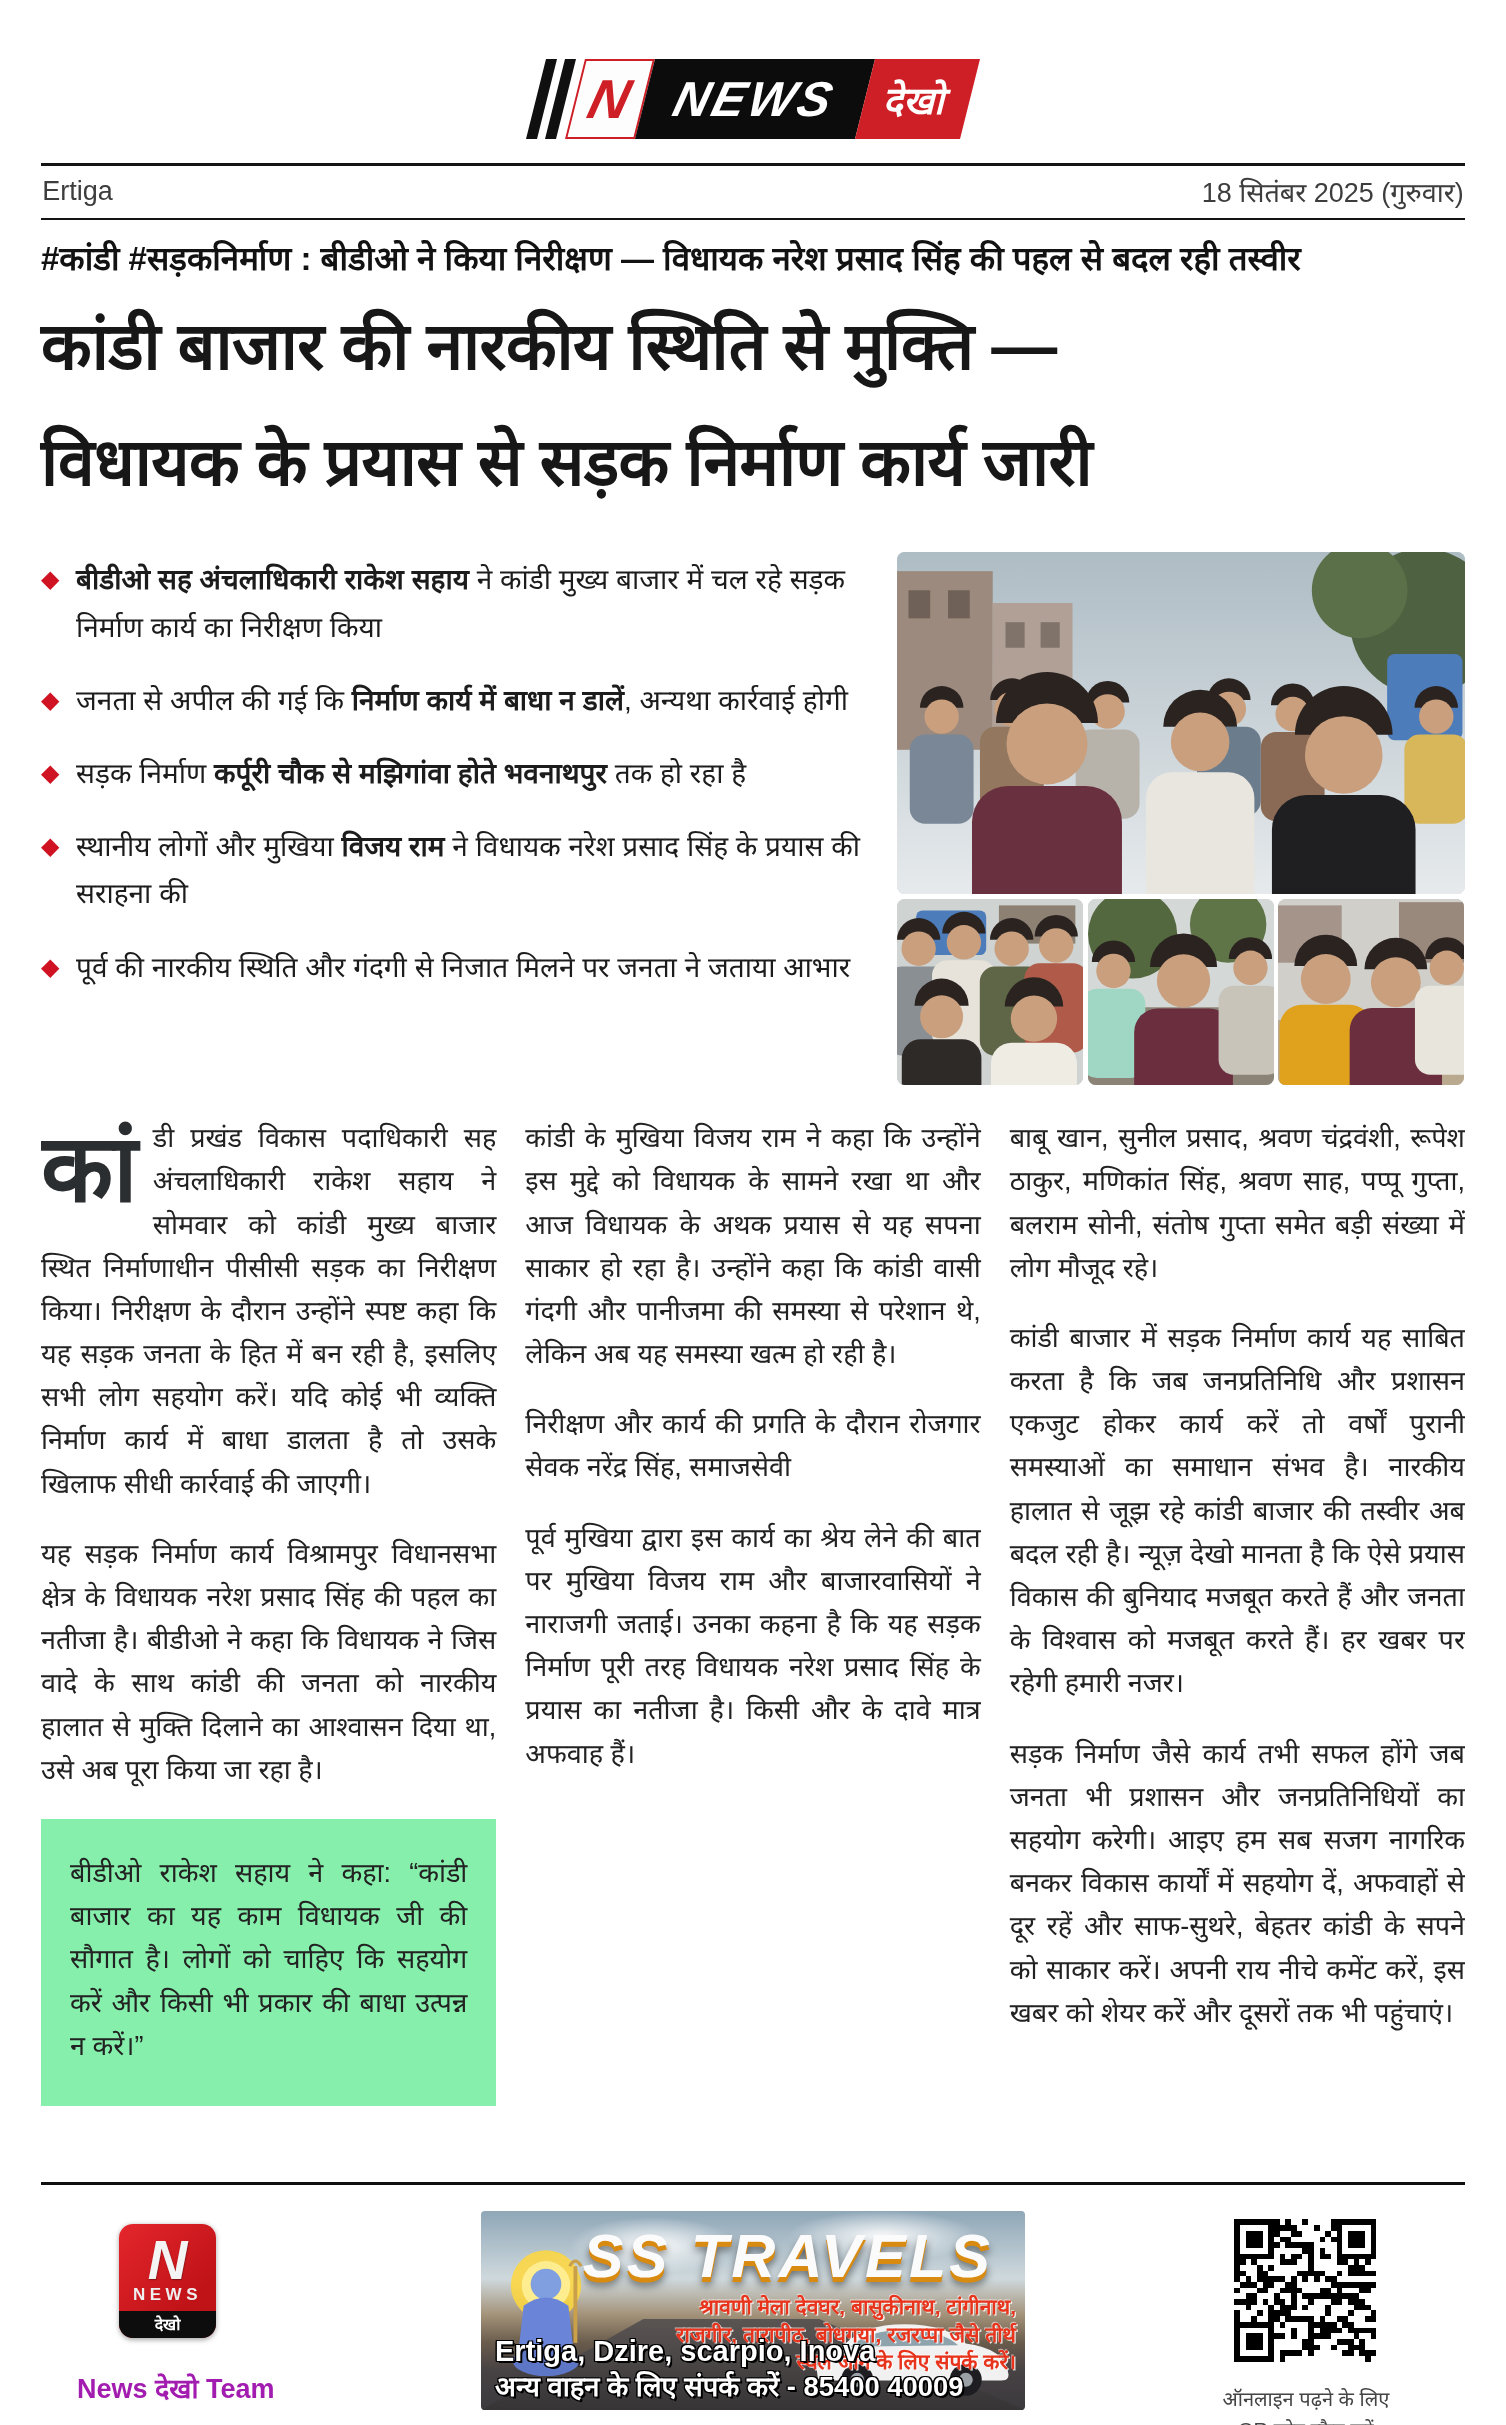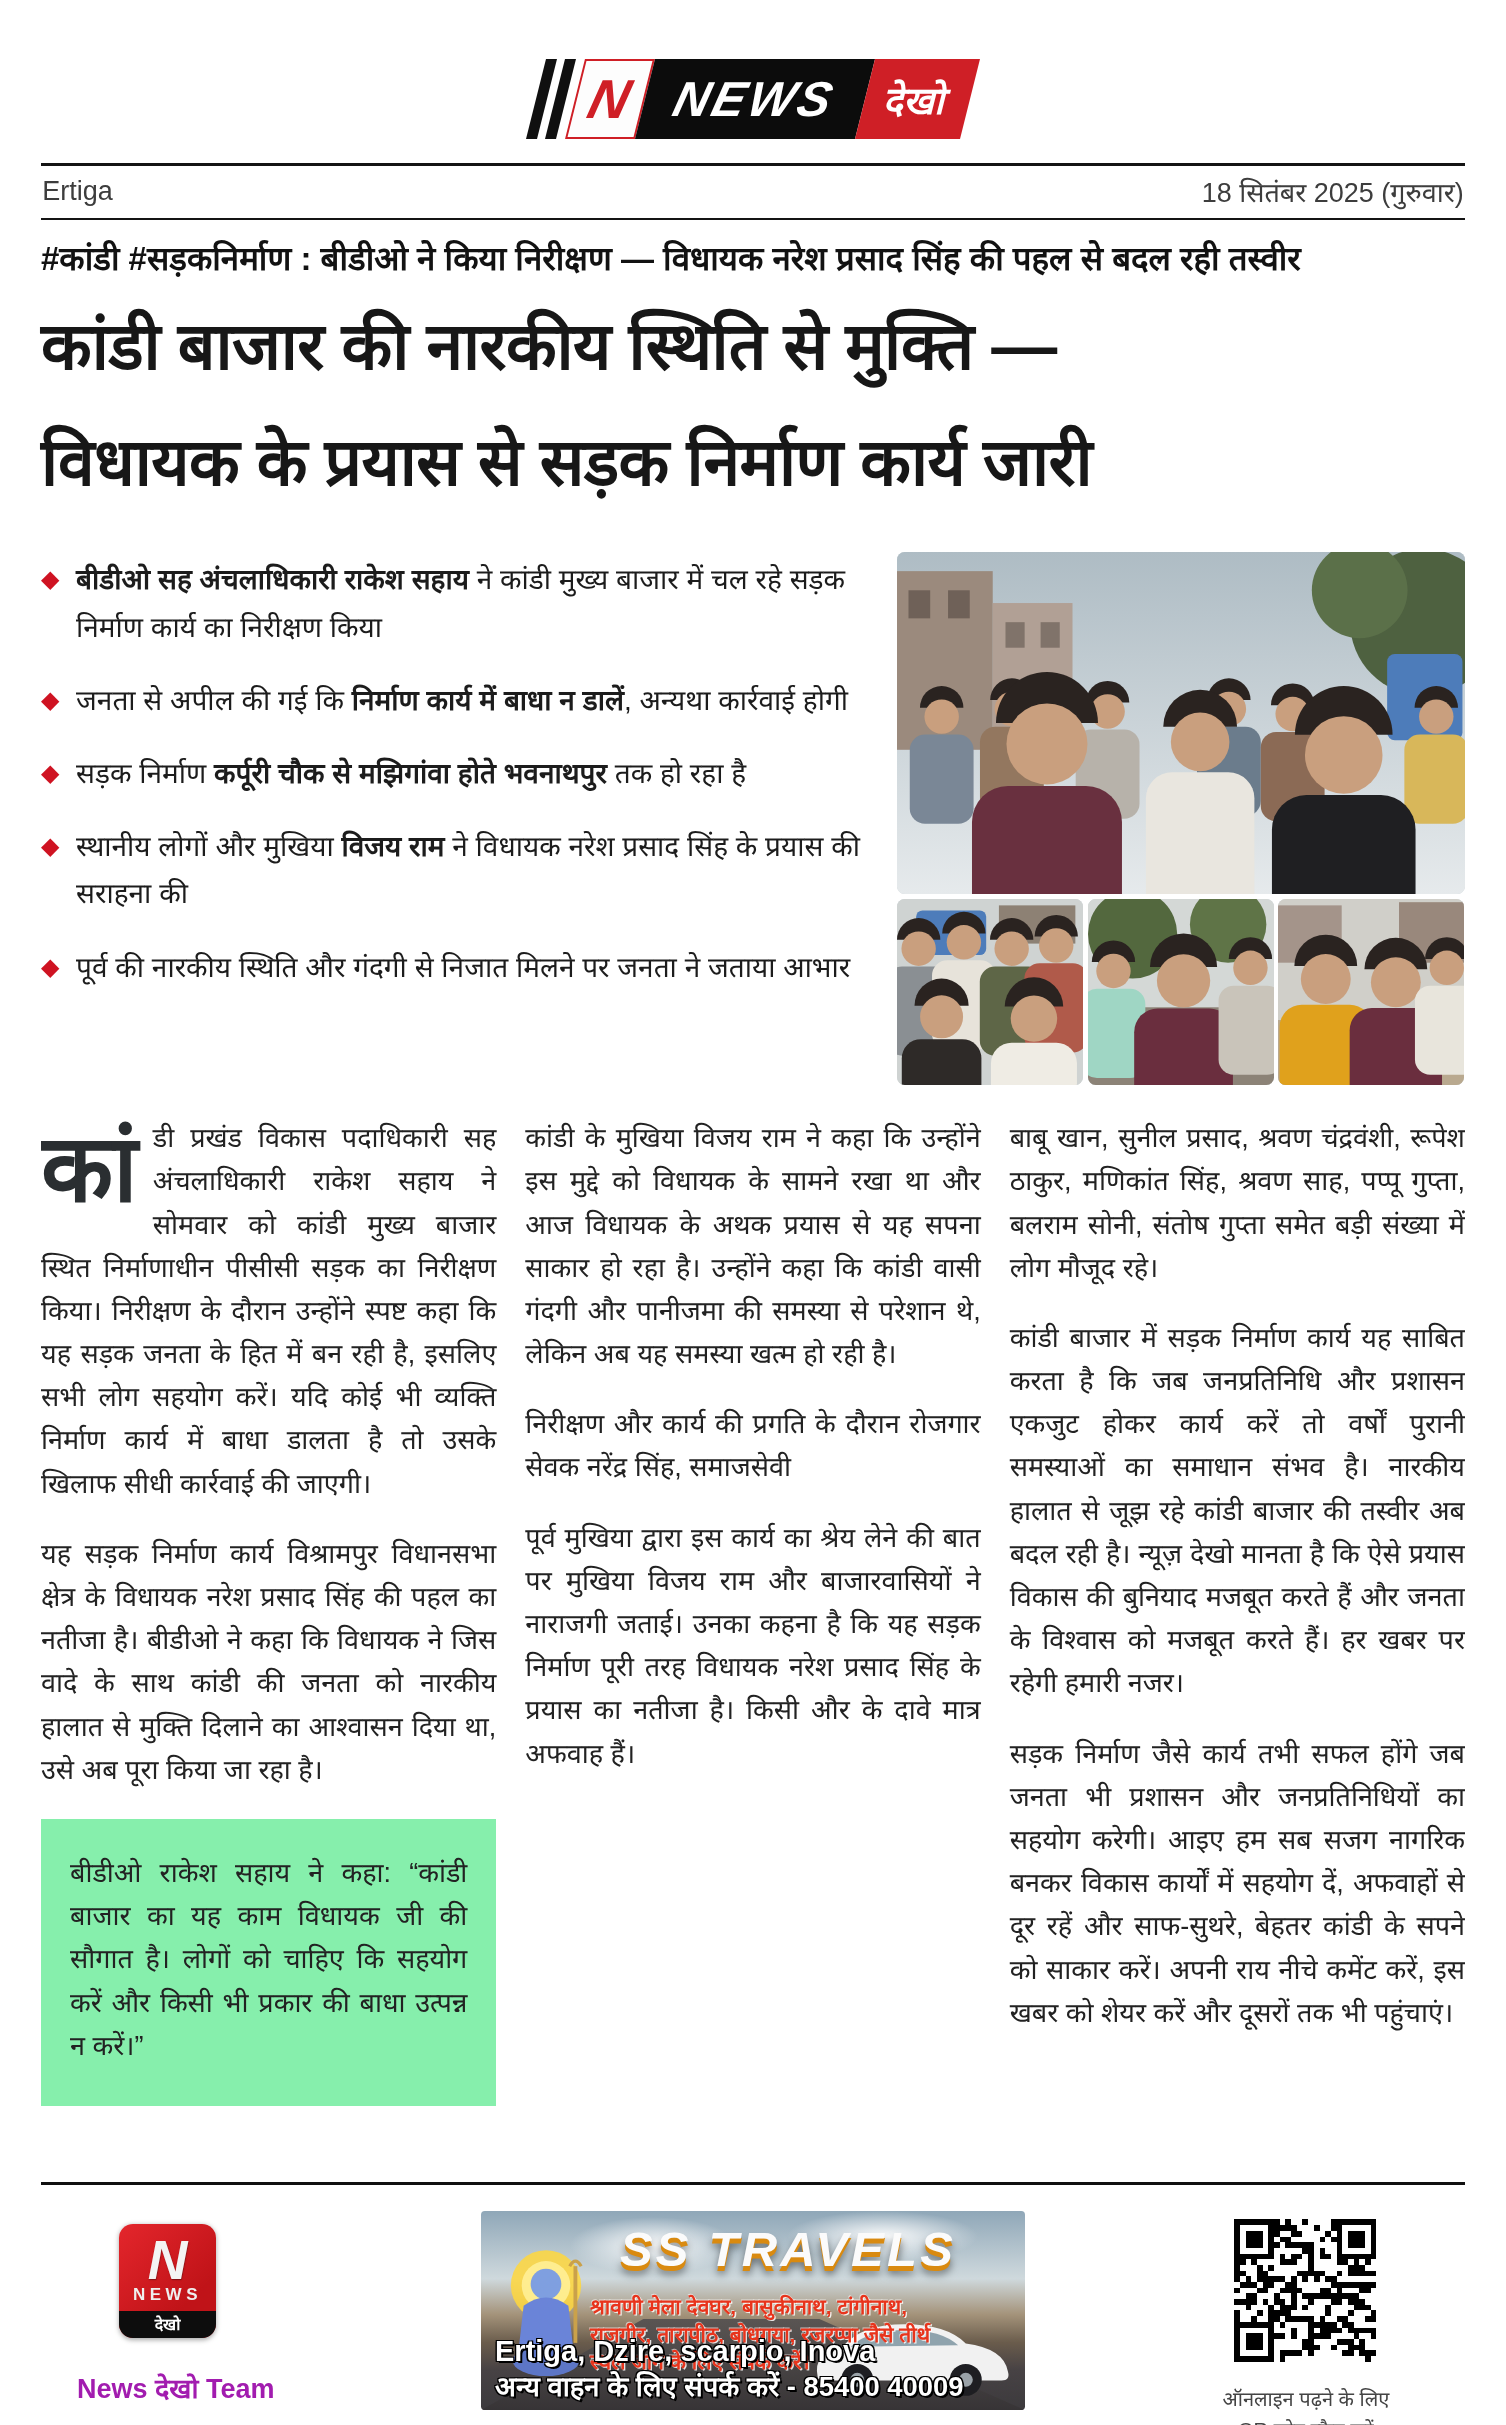--- a/index.html
+++ b/index.html
@@ -67,23 +67,23 @@
   .team { margin-top:31px; font-size:27px; font-weight:700; color:#a21caf; }
   .dots { display:flex; gap:8.3px; margin-top:19px; margin-left:20.4px; }
   .dot { width:27px; height:27px; border-radius:50%; }
 
   .f-center { flex:1; display:flex; justify-content:center; }
   .ad { position:relative; width:544px; height:199px; margin-top:12.8px; border-radius:3.8px; overflow:hidden;
         background:linear-gradient(180deg,#8fa7b8 0%,#cfd9dd 34%,#a4937a 52%,#6a5c4c 66%,#474244 80%,#3c3a3d 100%); }
   .ad .cloud { position:absolute; border-radius:50%; background:radial-gradient(closest-side,rgba(255,255,255,.95),rgba(255,255,255,0)); }
   .ad .road { position:absolute; bottom:0; left:0; right:0; height:46%;
               background:linear-gradient(180deg,#5a5553,#373436); clip-path:polygon(30% 0,62% 0,100% 100%,0 100%); }
-  .ad-title { position:absolute; top:10.2px; left:70px; right:0; text-align:center; font-size:49px; font-weight:800; font-style:italic;
+  .ad-title { position:absolute; top:10.2px; left:70px; right:0; text-align:center; font-size:61px; font-weight:800; font-style:italic;
               letter-spacing:3.2px; color:#fbfbfb; text-shadow:0 4.5px 0 #d98a10, 0 7.7px 9px rgba(0,0,0,.55); }
-  .ad-lines { position:absolute; top:82px; left:109px; right:9px; text-align:left; font-size:21px; font-weight:800; line-height:1.32;
+  .ad-lines { position:absolute; top:82px; left:109px; right:9px; text-align:right; font-size:21px; font-weight:800; line-height:1.32;
               color:#e8341c; text-shadow:1.3px 1.3px 0 rgba(255,255,255,.85), -0.6px -0.6px 0 rgba(255,255,255,.6); }
   .ad-vehicles { position:absolute; bottom:42px; left:14px; font-size:29px; font-weight:800; color:#fff;
               text-shadow:1.9px 1.9px 0 #000, -1.3px 1.3px 0 #000, 1.3px -1.3px 0 #000, -1.3px -1.3px 0 #000; }
   .ad-contact { position:absolute; bottom:6.4px; left:14px; font-size:27.4px; font-weight:800; color:#fff;
               text-shadow:1.9px 1.9px 0 #000, -1.3px 1.3px 0 #000, 1.3px -1.3px 0 #000, -1.3px -1.3px 0 #000; }
   .ad-shiva { position:absolute; left:16.6px; top:36px; }
   .ad-car { position:absolute; right:7.7px; bottom:11.5px; }
 
   .f-right { flex:0 0 274px; padding-top:18px; }
   #qr { display:grid; grid-template-columns:repeat(25,5.7px); grid-auto-rows:5.7px; background:#fff; padding:3.2px; width:150px; margin-left:40px; }

